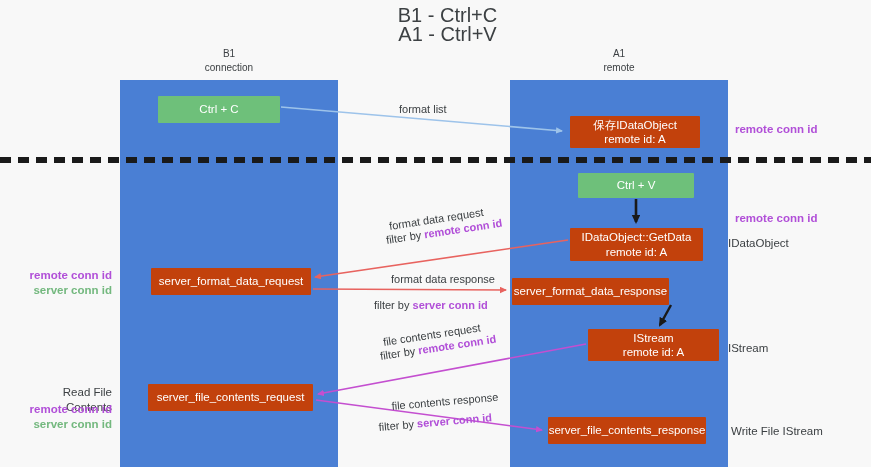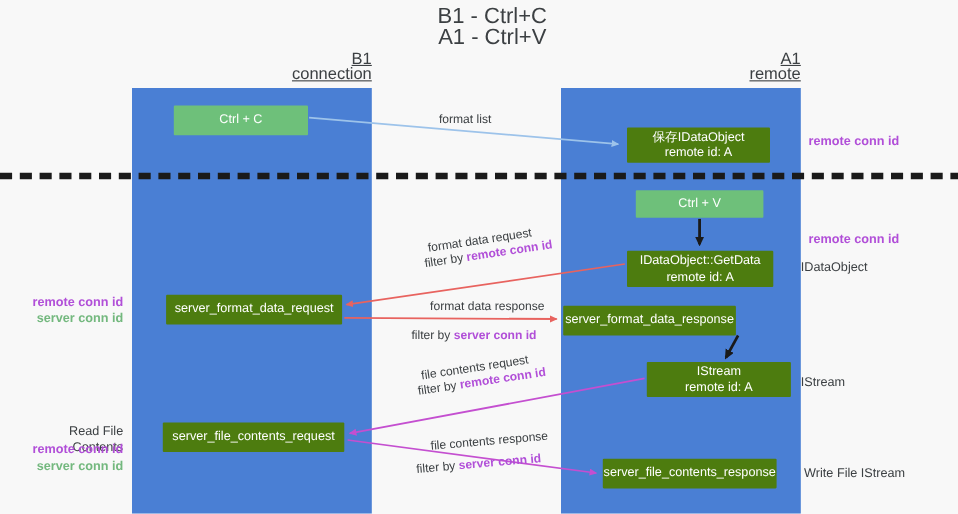--- a/index.html
+++ b/index.html
@@ -29,26 +29,25 @@
     width: 871px;
     text-align: center;
     font-size: 20px;
     line-height: 19px;
     color: #3c4043;
     white-space: pre-line;
   }
 
   
   .col-head {
-    font-size: 15px;
+    font-size: 10px;
     line-height: 14px;
-    text-align: right;
+    text-align: center;
     color: #3c4043;
     white-space: pre-line;
-    text-decoration: underline;
   }
   #head-b1 { left: 120px; top: 47px; width: 218px; }
   #head-a1 { left: 510px; top: 47px; width: 218px; }
 
   
   .lane {
     background: #4a7fd4;
     top: 80px;
     height: 387px;
   }
@@ -64,21 +63,21 @@
     justify-content: center;
     color: #ffffff;
     font-size: 11.5px;
     line-height: 14.5px;
     text-align: center;
     border-radius: 1px;
     z-index: 6;
     white-space: pre-line;
   }
   .node.green  { background: #6ec07a; }
-  .node.orange { background: #4d7c0f; }
+  .node.orange { background: #c2410c; }
 
   #n-ctrlc   { left: 158px; top: 96px;  width: 122px; height: 27px; }
   #n-idobj   { left: 570px; top: 116px; width: 130px; height: 32px; }
   #n-ctrlv   { left: 578px; top: 173px; width: 116px; height: 25px; }
   #n-getdata { left: 570px; top: 228px; width: 133px; height: 33px; }
   #n-sfdreq  { left: 151px; top: 268px; width: 160px; height: 27px; }
   #n-sfdresp { left: 512px; top: 278px; width: 157px; height: 27px; }
   #n-istream { left: 588px; top: 329px; width: 131px; height: 32px; }
   #n-sfcreq  { left: 148px; top: 384px; width: 165px; height: 27px; }
   #n-sfcresp { left: 548px; top: 417px; width: 158px; height: 27px; }

